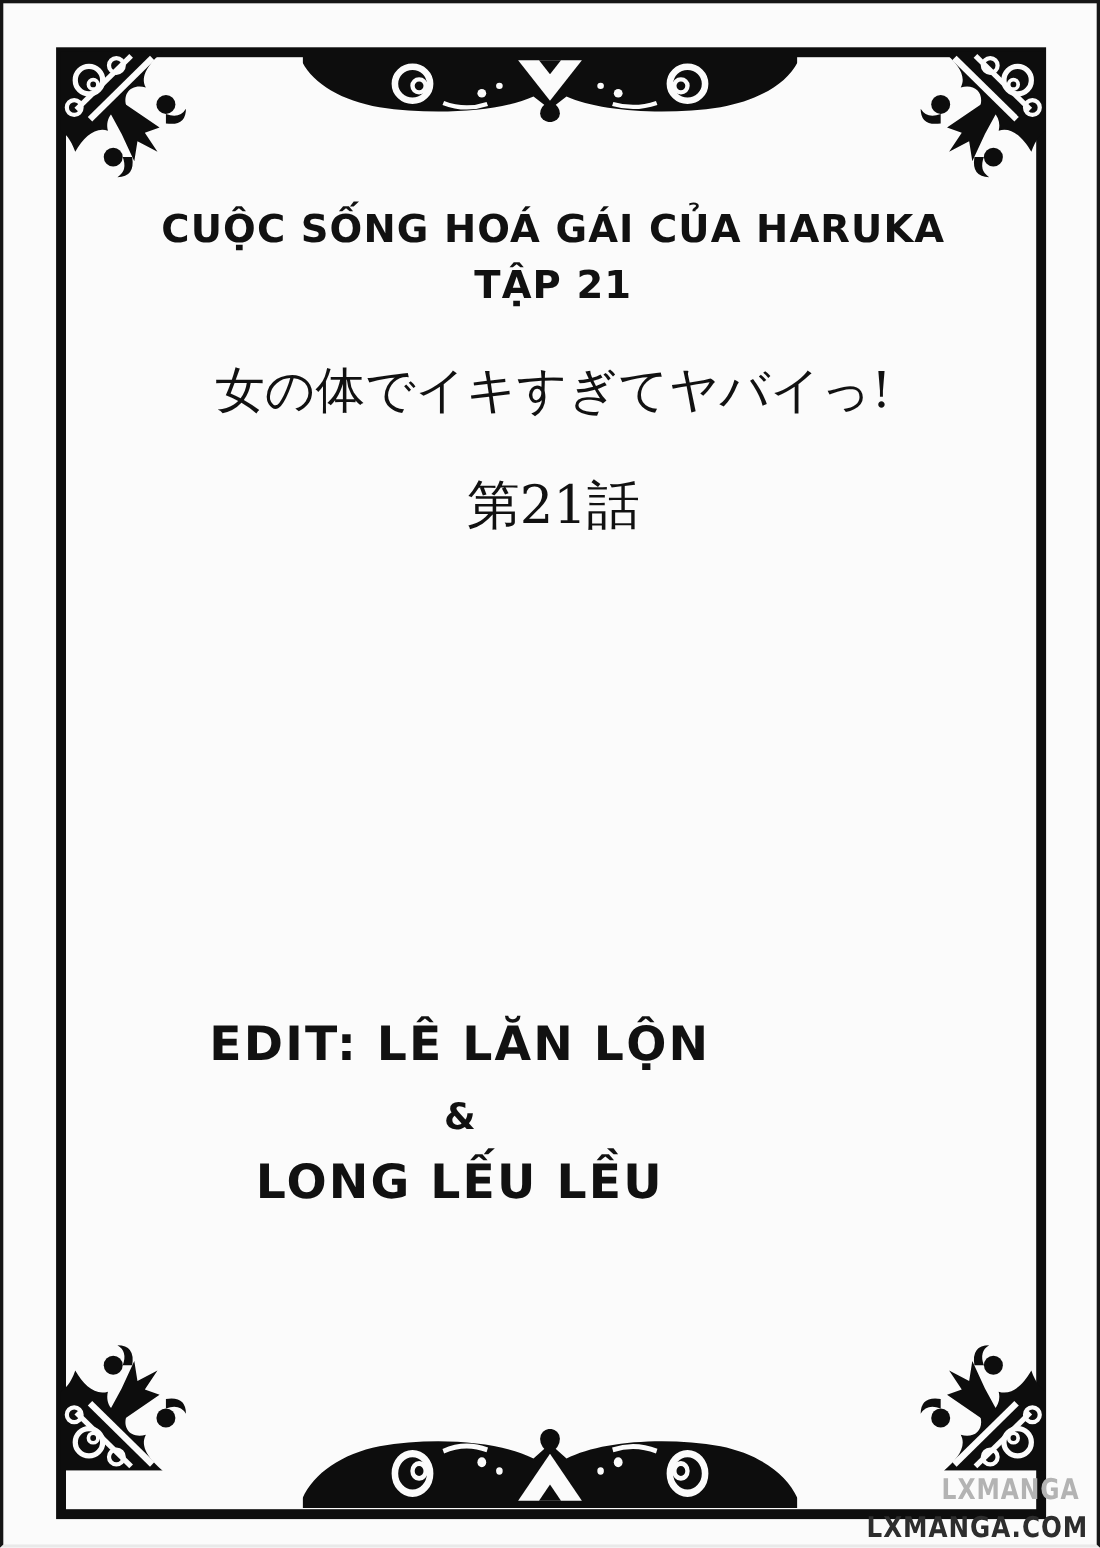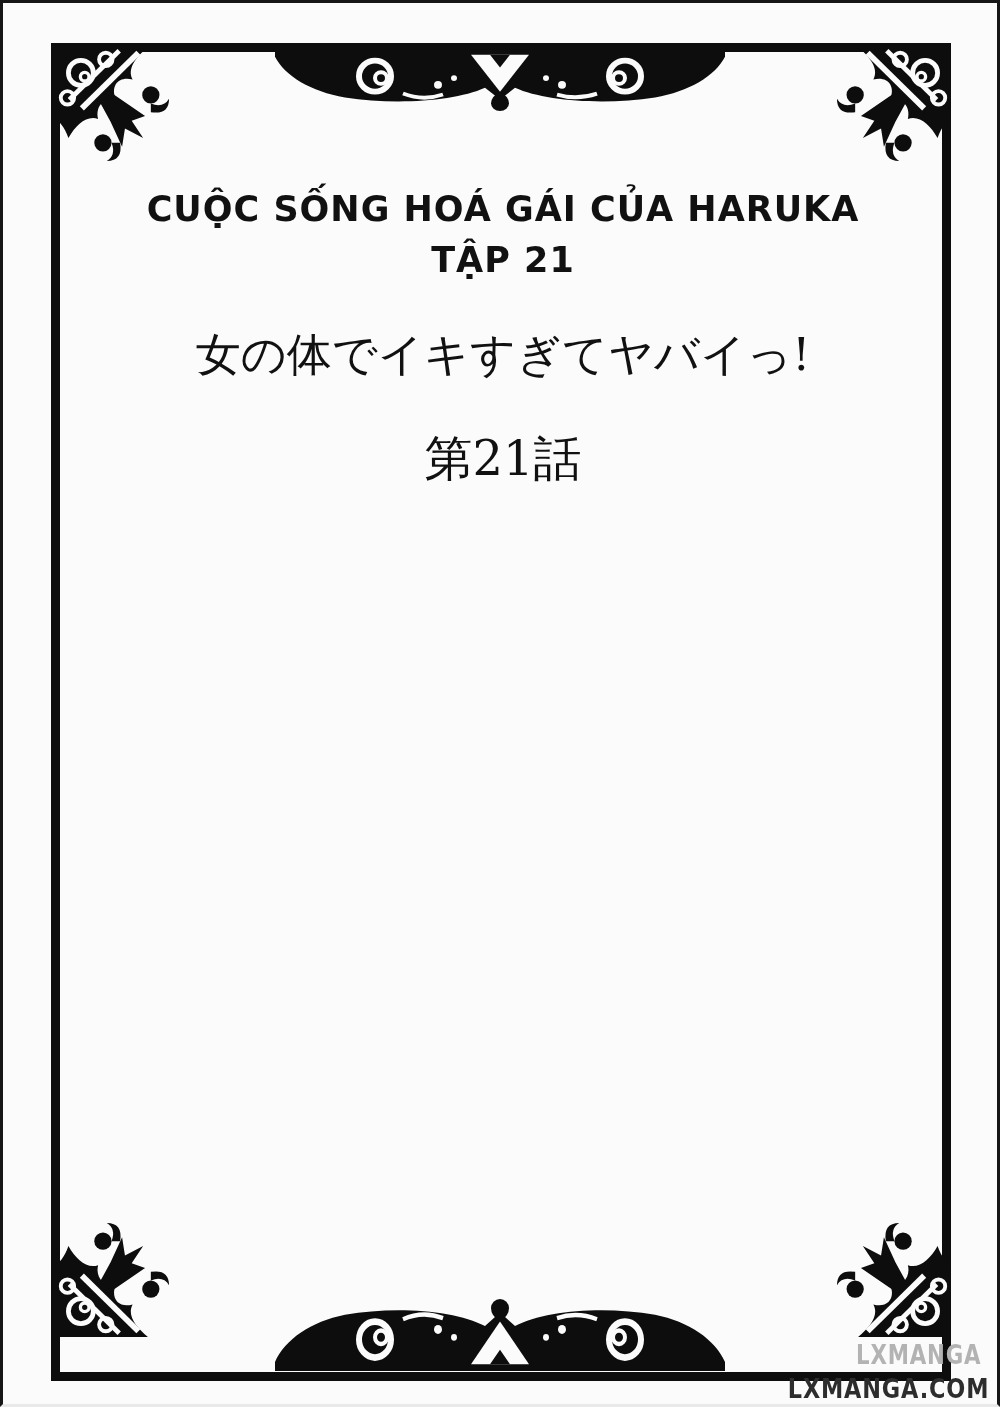--- a/index.html
+++ b/index.html
@@ -139,17 +139,22 @@
         <use href="#band-orn"></use>
       </svg>
   </div>
 
   <div class="txt vn-title" style="top:186px;">CUỘC SỐNG HOÁ GÁI CỦA HARUKA</div>
   <div class="txt vn-title" style="top:237px;">TẬP 21</div>
 
   <div class="txt jp" style="top:322px;font-size:45px;">女の体でイキすぎてヤバイっ!</div>
   <div class="txt jp" style="top:424px;font-size:48px;">第21話</div>
 
+  <div class="credits">
+    <div class="big">EDIT: LÊ LĂN LỘN</div>
+    <div class="amp">&amp;</div>
+    <div class="big2">LONG LẾU LỀU</div>
+  </div>
 
   <div class="wm1">LXMANGA</div>
   <div class="wm2">LXMANGA.COM</div>
 
 </div>
 
 </body></html>

